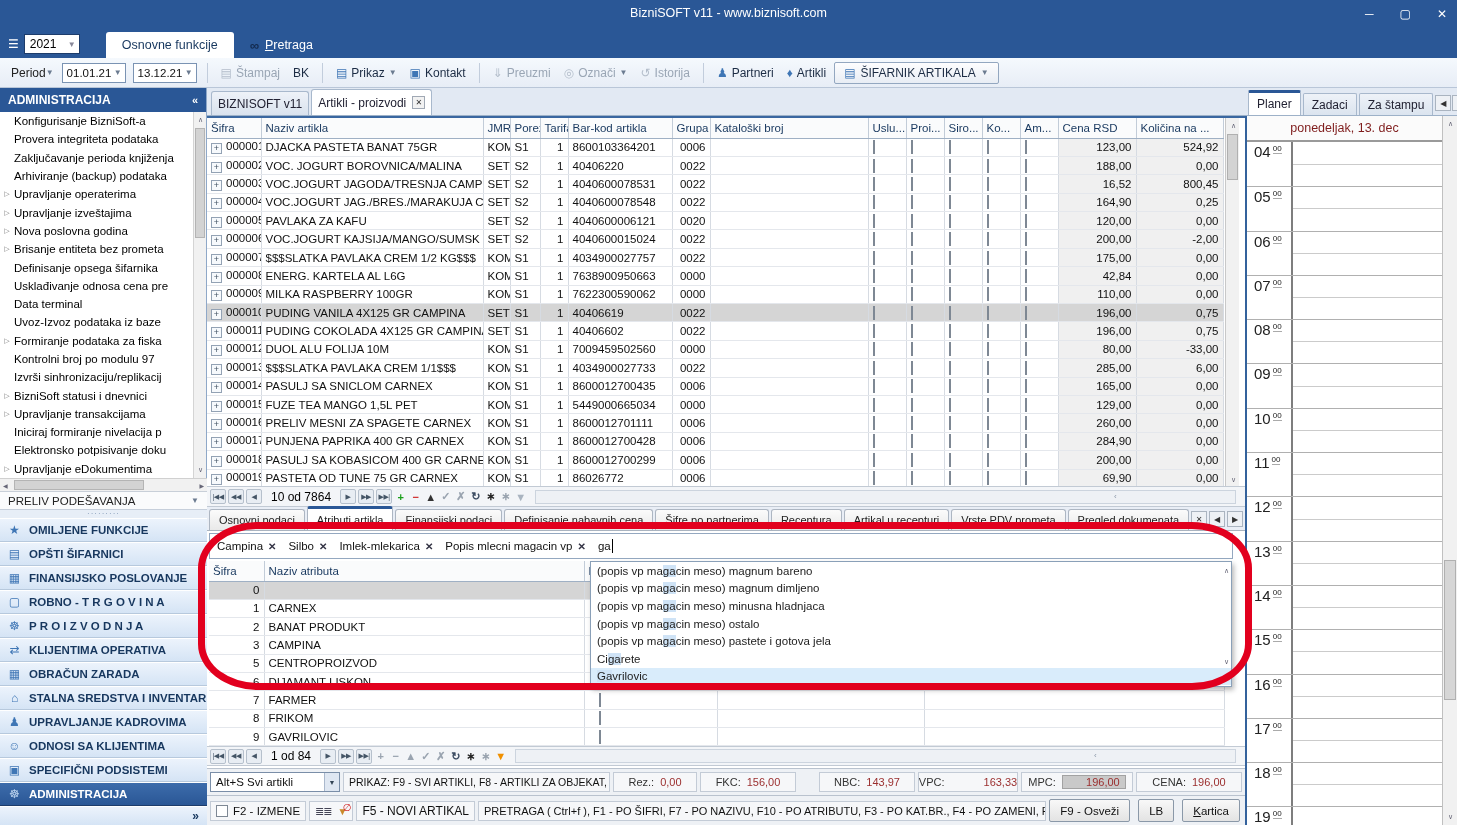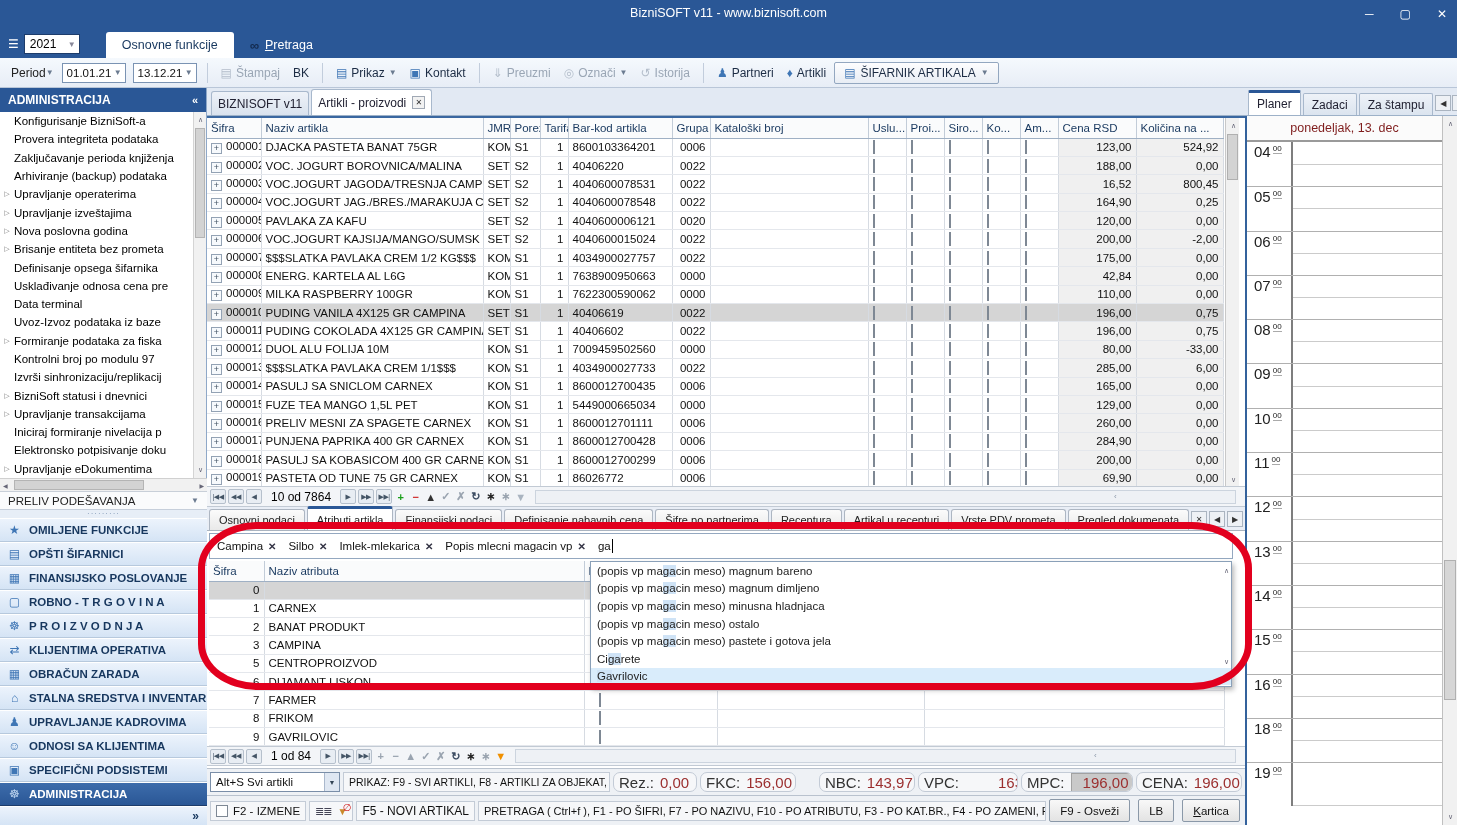--- a/index.html
+++ b/index.html
@@ -115,21 +115,21 @@
   #attr-table .cb { margin:0 0 0 10px; }
 
   .statusbar { position:absolute; left:0; width:1038px; background:#eef1f5; border-top:1px solid #b9c2ce; display:flex; align-items:center; padding:0 3px; gap:3px; }
   #status1 { top:680px; height:27px; }
   #status2 { top:707px; height:30px; }
   #mode-select { width:130px; height:20px; background:#fff; border:1px solid #7a8ea8; display:flex; align-items:center; }
   #mode-select .msv { flex:1; padding-left:5px; font-size:11.5px; white-space:nowrap; overflow:hidden; }
   #mode-select .msa { width:15px; height:18px; background:#dfe7f2; border-left:1px solid #aab8cc; font-size:7px; display:flex; align-items:center; justify-content:center; color:#345; }
   .seg { height:20px; border:1px solid #c3cbd6; background:#f6f7f9; display:flex; align-items:center; padding:0 5px; white-space:nowrap; overflow:hidden; }
   #prikaz-seg { flex:1; font-size:10.5px; color:#111; }
-  .sfield { justify-content:flex-start; font-size:15px;border-radius:7px; }
+  .sfield { justify-content:center; font-size:11px; }
   .sfield .sl { color:#333; margin-right:6px; }
   .sfield .sv { color:#9b2f2f; }
   .sfield .sv.inset { background:#c9c9c9; border:1px solid #a2a2a2; padding:0 5px; min-width:64px; text-align:right; }
   .sbtn { height:23px; display:flex; align-items:center; justify-content:center; padding:0 10px; background:linear-gradient(#f8f8f8,#e3e3e3); border:1px solid #8a98a8; border-radius:2px; font-size:11.5px; color:#111; white-space:nowrap; }
   #izmene-seg { gap:5px; font-size:11.5px; }
   #icon-seg { gap:6px; }
   .lines-ic::before { content:"≣≣"; font-size:11px; color:#445; letter-spacing:-1px; }
   .nofilter-ic { position:relative; }
   .nofilter-ic::before { content:"▼"; font-size:10px; color:#c98a2a; }
   .nofilter-ic::after { content:"∅"; position:absolute; right:-4px; top:-2px; color:#d02020; font-size:10px; }
@@ -1209,20 +1209,27 @@
           </div>
         </div>
         <div class="hblock">
           <div class="hlabel"><span class="hnum">16</span><span class="hsup">00</span></div>
           <div class="hcells">
             <div class="hc half"></div>
             <div class="hc"></div>
           </div>
         </div>
         <div class="hblock">
+          <div class="hlabel"><span class="hnum">17</span><span class="hsup">00</span></div>
+          <div class="hcells">
+            <div class="hc half"></div>
+            <div class="hc"></div>
+          </div>
+        </div>
+        <div class="hblock">
           <div class="hlabel"><span class="hnum">18</span><span class="hsup">00</span></div>
           <div class="hcells">
             <div class="hc half"></div>
             <div class="hc"></div>
           </div>
         </div>
         <div class="hblock">
           <div class="hlabel"><span class="hnum">19</span><span class="hsup">00</span></div>
           <div class="hcells">
             <div class="hc half"></div>

